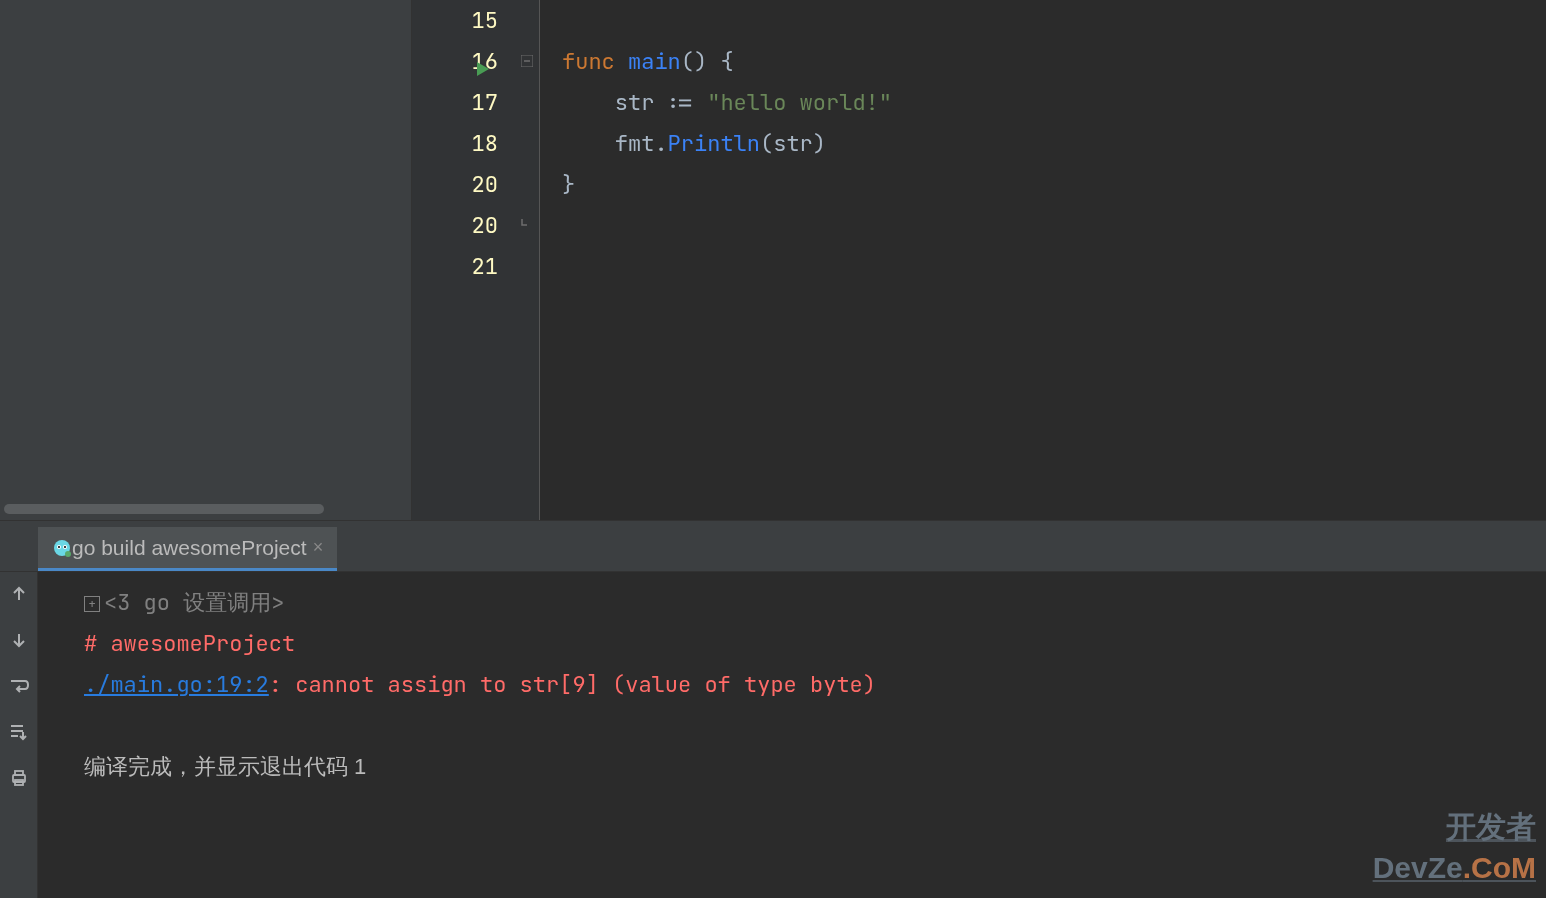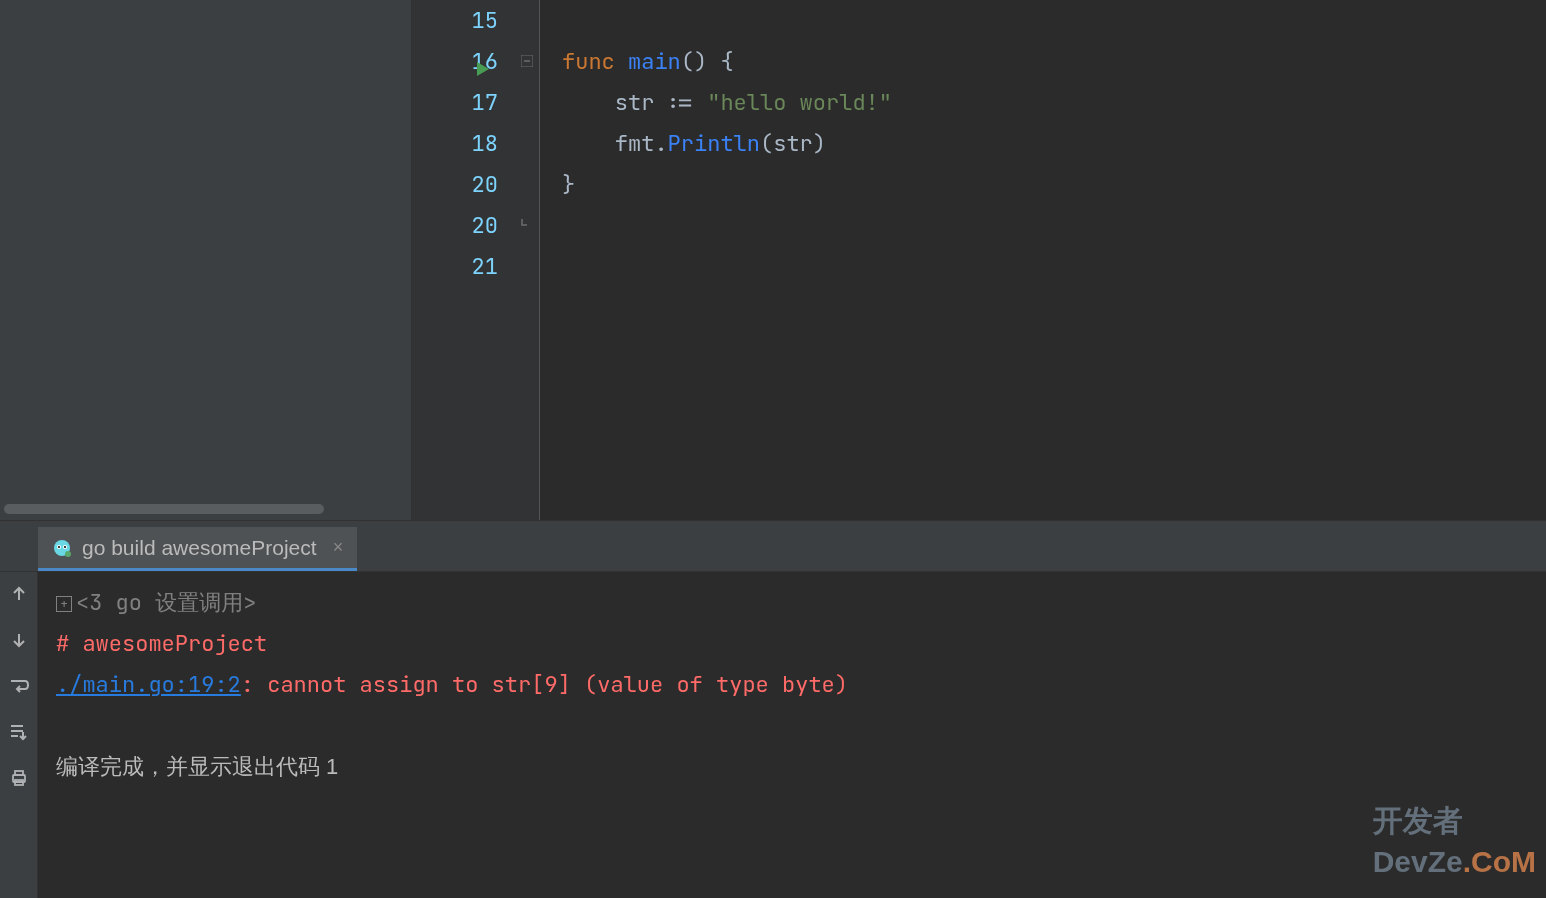--- a/index.html
+++ b/index.html
@@ -37,21 +37,21 @@
   flex: 1;
   display: flex;
   background: #2b2b2b;
   position: relative;
 }
 .gutter {
   width: 106px;
   background: #313335;
   padding-top: 0;
   font-size: 22px;
-  color: #7dd3fc;
+  color: #fef9c3;
   text-align: right;
   padding-right: 20px;
   line-height: 41px;
   position: relative;
 }
 .gutter-line { height: 41px; position: relative; }
 .run-icon {
   position: absolute;
   left: 62px;
   top: 48px;
@@ -102,21 +102,20 @@
 }
 .run-tab {
   display: flex;
   align-items: center;
   height: 44px;
   padding: 0 14px;
   font-size: 21px;
   color: #bbbbbb;
   background: #4e5254;
   border-bottom: 3px solid #4a88c7;
-  gap: 10px;
   font-family: -apple-system, "Segoe UI", sans-serif;
 }
 .go-icon {
   width: 20px;
   height: 20px;
   display: inline-flex;
   align-items: center;
   justify-content: center;
   font-size: 16px;
 }
@@ -145,20 +144,21 @@
   justify-content: center;
   font-size: 20px;
 }
 .console {
   flex: 1;
   padding: 10px 18px;
   font-size: 22px;
   line-height: 41px;
   font-family: "JetBrains Mono", "Menlo", "Consolas", monospace;
   position: relative;
+  margin-left: 28px;
 }
 .console-line { white-space: pre; }
 .c-gray { color: #808080; }
 .c-red { color: #ff6b68; }
 .c-link { color: #287bde; text-decoration: underline; }
 .c-white { color: #bbbbbb; }
 .expand-box {
   display: inline-block;
   width: 16px;
   height: 16px;
@@ -167,26 +167,27 @@
   font-size: 12px;
   line-height: 14px;
   text-align: center;
   margin-right: 4px;
   vertical-align: middle;
 }
 .console-cn { font-family: -apple-system, "PingFang SC", sans-serif; }
 .watermark {
   position: absolute;
   right: 10px;
-  bottom: 14px;
+  bottom: 8px;
   color: #515961;
   font-size: 24px;
   font-family: sans-serif;
   opacity: 0.9;
-  text-align: left;
+  text-align: right;
+  text-decoration: underline;
 }
 .watermark .big { font-size: 30px; font-weight: bold; color: #6a7885;}
 .watermark .accent { color: #c77a4a; }
 </style>
 </head>
 <body>
 
 <div class="main-area">
   <div class="sidebar">
     <div class="scrollbar"></div>

